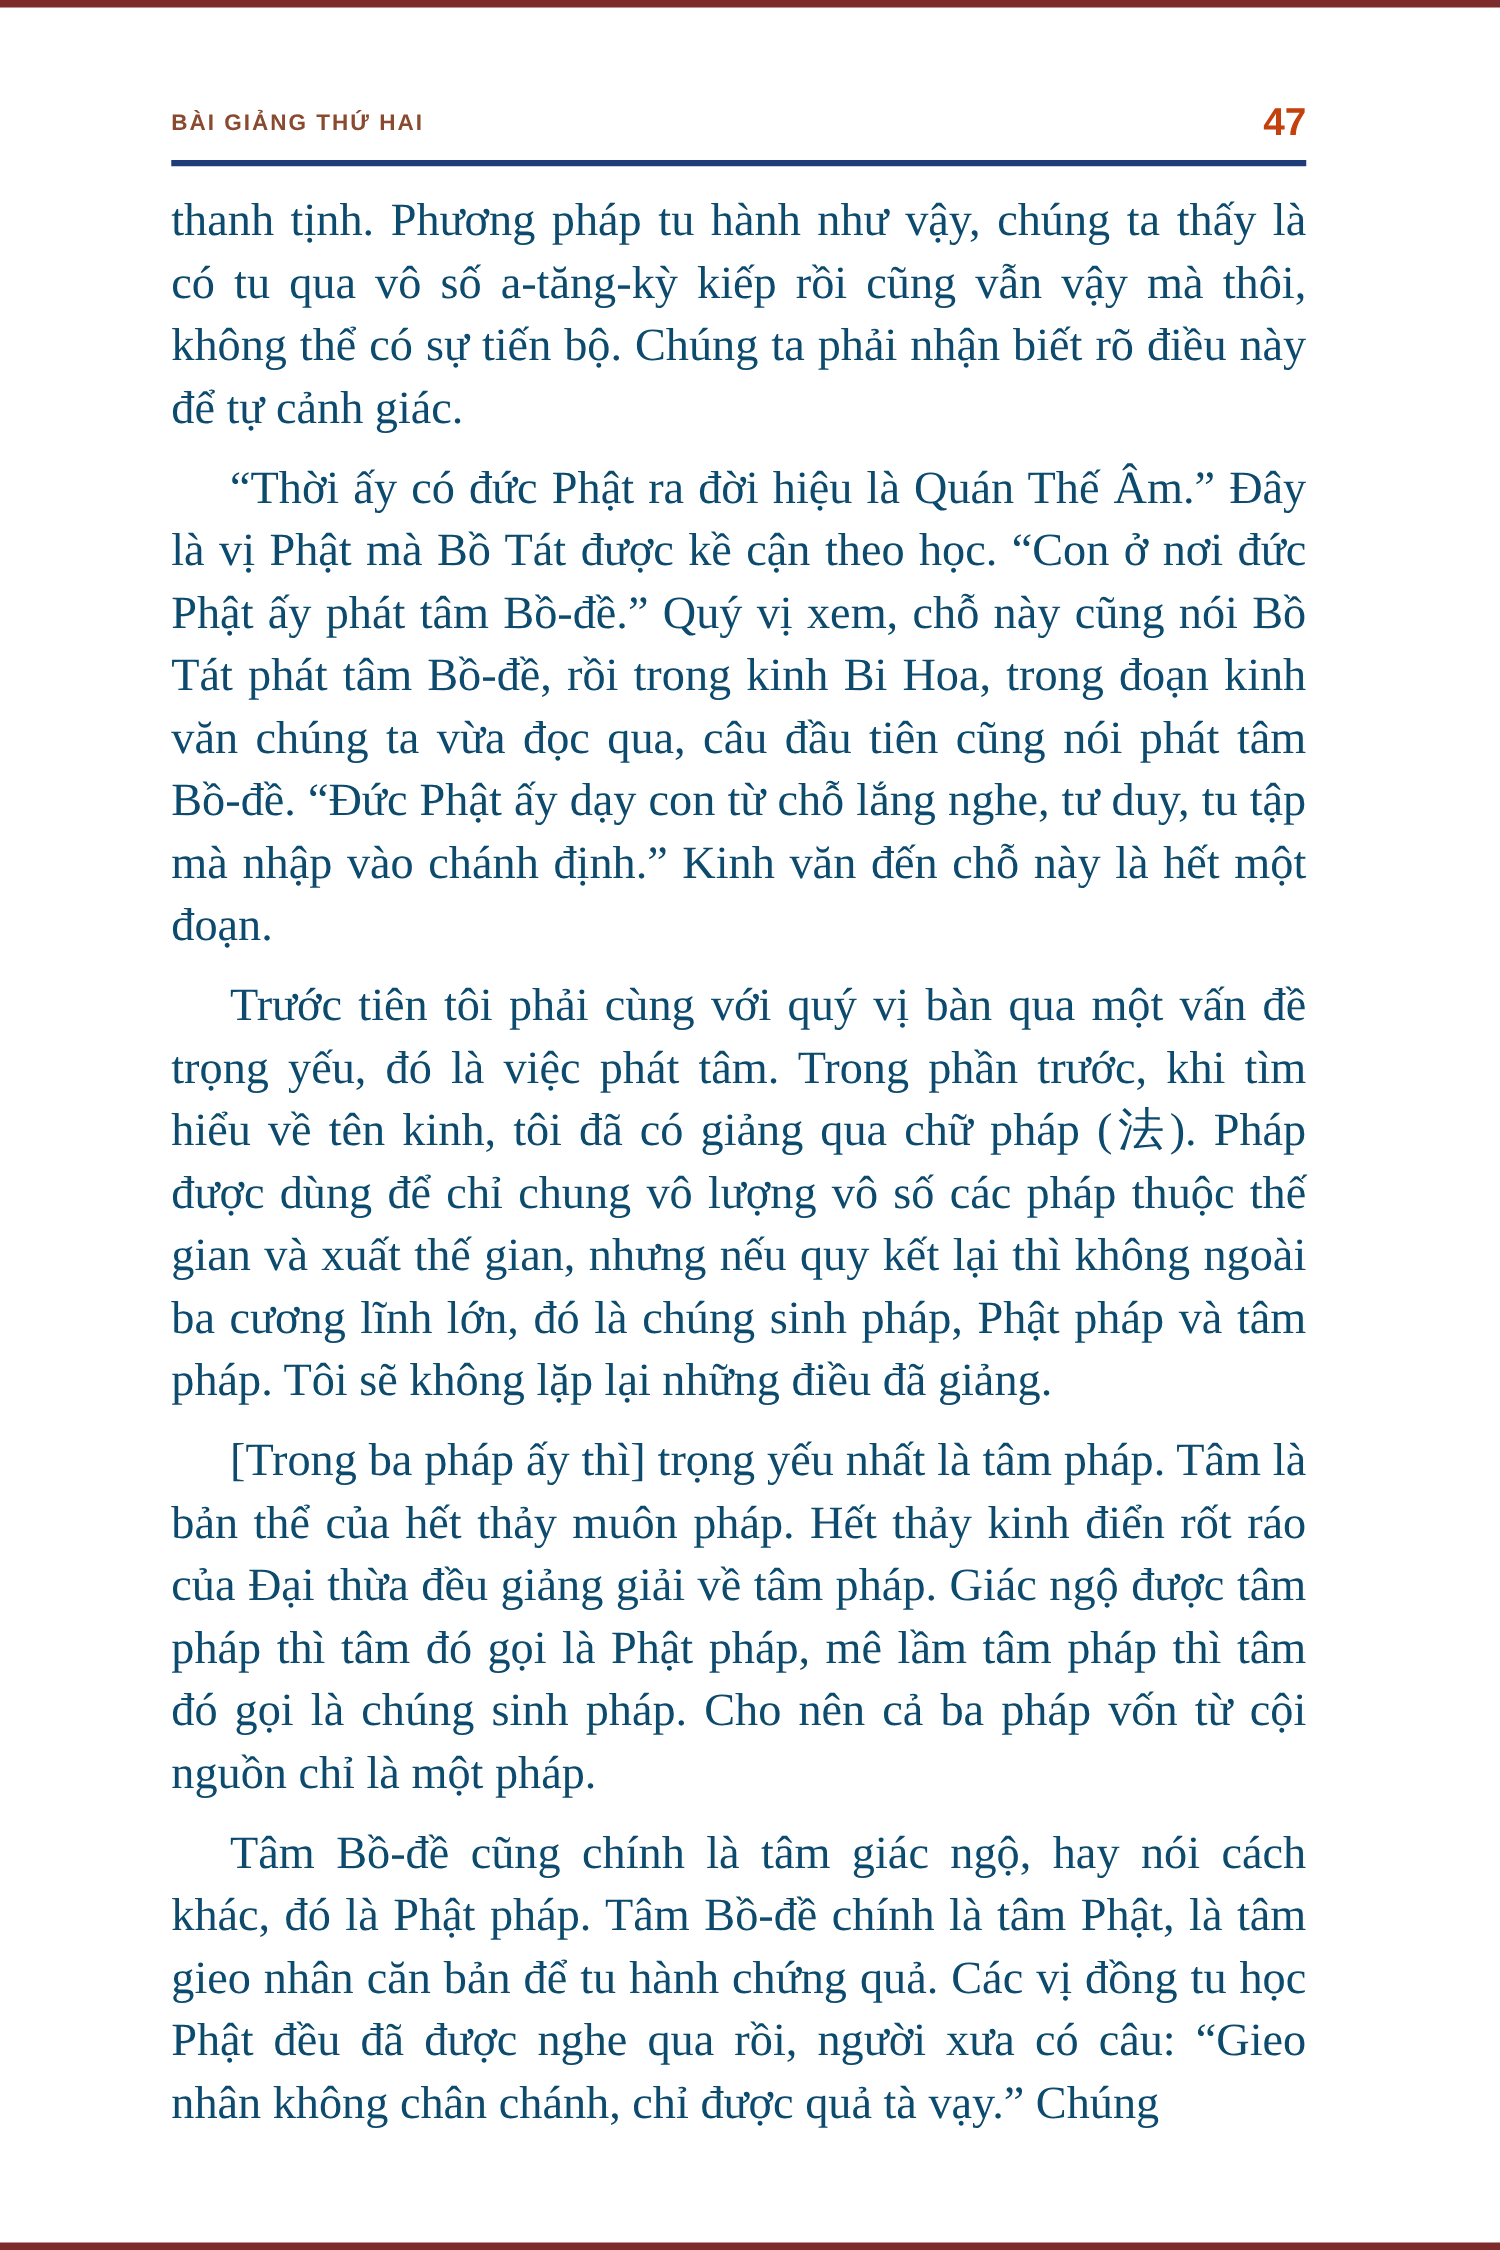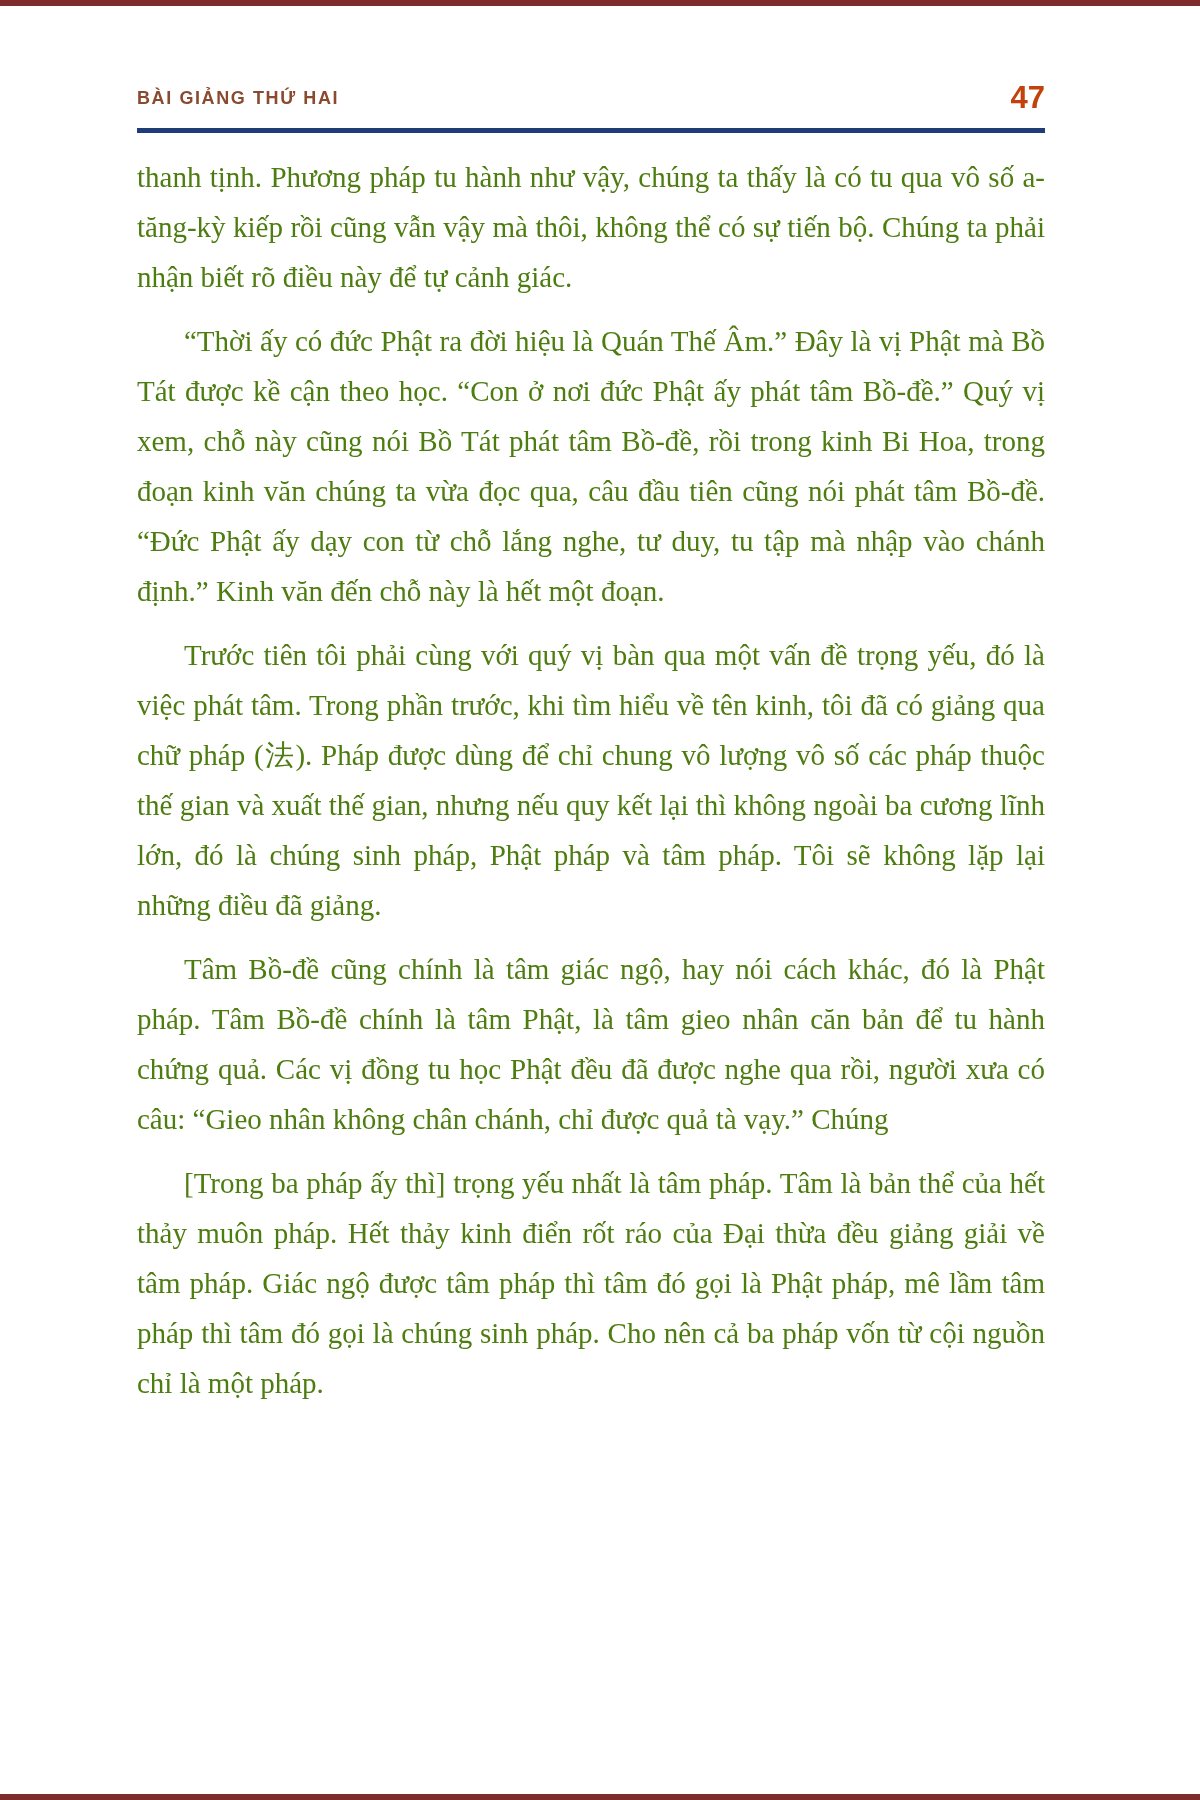--- a/index.html
+++ b/index.html
@@ -52,22 +52,22 @@
     top: 128px;
     height: 5px;
     background: #1f3c78;
   }
 
   .body-text {
     position: absolute;
     left: 137px;
     right: 155px;
     top: 152px;
-    color: #4d7c0f;
-    font-size: 29px;
+    color: #0c4a6e;
+    font-size: 37px;
     line-height: 50px;
     text-align: justify;
   }
   .body-text p {
     margin: 0 0 14px 0;
   }
   .body-text p.indent {
     text-indent: 47px;
   }
 </style>
@@ -81,19 +81,19 @@
   <span class="running-head">BÀI GIẢNG THỨ HAI</span>
 
   <span class="page-number">47</span>
 
   <div class="header-rule"></div>
 
   <main class="body-text">
     <p>thanh tịnh. Phương pháp tu hành như vậy, chúng ta thấy là có tu qua vô số a-tăng-kỳ kiếp rồi cũng vẫn vậy mà thôi, không thể có sự tiến bộ. Chúng ta phải nhận biết rõ điều này để tự cảnh giác.</p>
     <p class="indent">“Thời ấy có đức Phật ra đời hiệu là Quán Thế Âm.” Đây là vị Phật mà Bồ Tát được kề cận theo học. “Con ở nơi đức Phật ấy phát tâm Bồ-đề.” Quý vị xem, chỗ này cũng nói Bồ Tát phát tâm Bồ-đề, rồi trong kinh Bi Hoa, trong đoạn kinh văn chúng ta vừa đọc qua, câu đầu tiên cũng nói phát tâm Bồ-đề. “Đức Phật ấy dạy con từ chỗ lắng nghe, tư duy, tu tập mà nhập vào chánh định.” Kinh văn đến chỗ này là hết một đoạn.</p>
     <p class="indent">Trước tiên tôi phải cùng với quý vị bàn qua một vấn đề trọng yếu, đó là việc phát tâm. Trong phần trước, khi tìm hiểu về tên kinh, tôi đã có giảng qua chữ pháp (法). Pháp được dùng để chỉ chung vô lượng vô số các pháp thuộc thế gian và xuất thế gian, nhưng nếu quy kết lại thì không ngoài ba cương lĩnh lớn, đó là chúng sinh pháp, Phật pháp và tâm pháp. Tôi sẽ không lặp lại những điều đã giảng.</p>
+    <p class="indent">[Trong ba pháp ấy thì] trọng yếu nhất là tâm pháp. Tâm là bản thể của hết thảy muôn pháp. Hết thảy kinh điển rốt ráo của Đại thừa đều giảng giải về tâm pháp. Giác ngộ được tâm pháp thì tâm đó gọi là Phật pháp, mê lầm tâm pháp thì tâm đó gọi là chúng sinh pháp. Cho nên cả ba pháp vốn từ cội nguồn chỉ là một pháp.</p>
     <p class="indent">Tâm Bồ-đề cũng chính là tâm giác ngộ, hay nói cách khác, đó là Phật pháp. Tâm Bồ-đề chính là tâm Phật, là tâm gieo nhân căn bản để tu hành chứng quả. Các vị đồng tu học Phật đều đã được nghe qua rồi, người xưa có câu: “Gieo nhân không chân chánh, chỉ được quả tà vạy.” Chúng</p>
-    <p class="indent">[Trong ba pháp ấy thì] trọng yếu nhất là tâm pháp. Tâm là bản thể của hết thảy muôn pháp. Hết thảy kinh điển rốt ráo của Đại thừa đều giảng giải về tâm pháp. Giác ngộ được tâm pháp thì tâm đó gọi là Phật pháp, mê lầm tâm pháp thì tâm đó gọi là chúng sinh pháp. Cho nên cả ba pháp vốn từ cội nguồn chỉ là một pháp.</p>
   </main>
 
   <div class="edge-bar bottom"></div>
 
 </div>
 
 </body></html>

